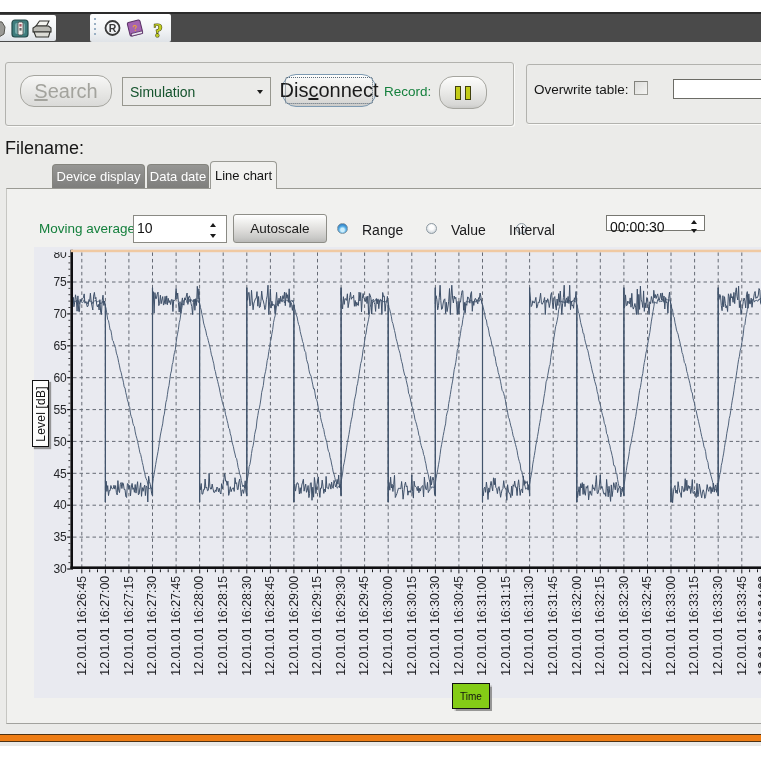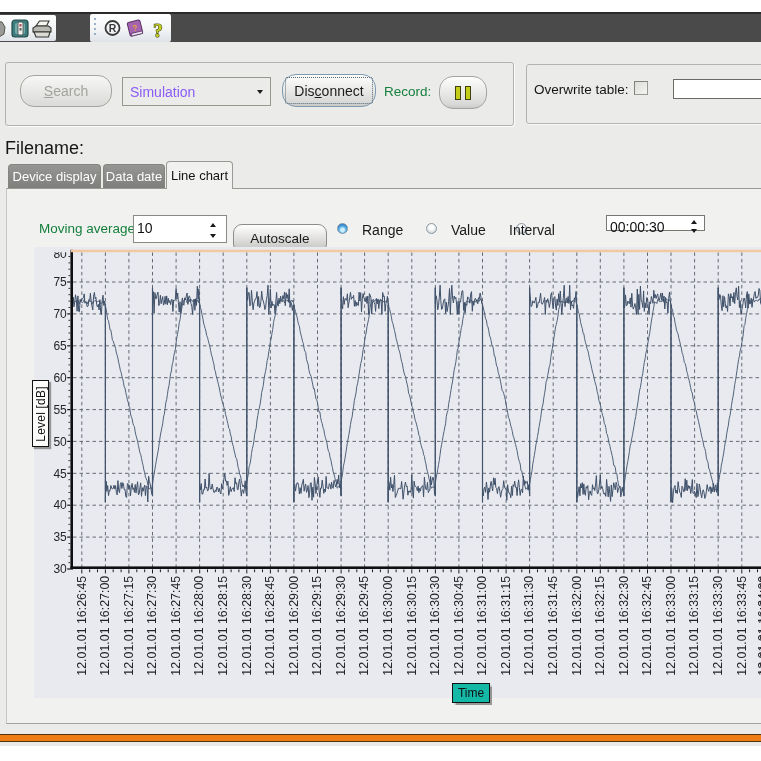--- a/index.html
+++ b/index.html
@@ -15,84 +15,84 @@
 #chunk2{left:90px;top:14px;width:81px;height:28px;}
 .grip{width:2px;height:2px;background:#9ab0c4;position:absolute;left:4px;}
 
 
 .gbox{border:1px solid #b2b2ae;border-radius:3px;box-shadow:1px 1px 0 #fafaf8;}
 #gb1{left:5px;top:62px;width:509px;height:64px;}
 #gb2{left:526px;top:64px;width:250px;height:60px;}
 
 .btn{border:1px solid #a5a59f;border-radius:14px;
  background:linear-gradient(#fdfdfc,#ebebe9 45%,#d7d7d5 90%,#c9c9c7);
- font-size:14px;color:#1b1b1b;display:flex;align-items:center;justify-content:center;}
+ font-size:20px;color:#1b1b1b;display:flex;align-items:center;justify-content:center;}
 #searchbtn{left:20px;top:75px;width:92px;height:32px;color:#a3a39d;
  background:linear-gradient(#f7f7f6,#eaeae8 45%,#dadad8);}
 #combo{left:122px;top:77px;width:149px;height:29px;border:1px solid #97978f;background:#ebebe9;
- font-size:14px;color:#8b5cf6;display:flex;align-items:center;padding-left:7px;}
+ font-size:14px;color:#14532d;display:flex;align-items:center;padding-left:7px;}
 #comboarr{left:257px;top:90px;width:0;height:0;border-left:3.5px solid transparent;
  border-right:3.5px solid transparent;border-top:4.5px solid #1c1c1c;}
 #discbtn{left:282px;top:74px;width:94px;height:33px;border:1px solid #7d9ab2;}
 #discbtn .focus{position:absolute;left:2px;top:2px;right:2px;bottom:2px;
  border:1px dotted #5a6a78;border-radius:2px;}
 #reclab{left:384px;top:84px;font-size:13.5px;color:#15803d;}
 #recbtn{left:439px;top:76px;width:48px;height:33px;}
 .pbar{position:absolute;top:9px;width:6px;height:14px;background:#c3cc17;border:1.4px solid #41410f;}
 #ovlab{left:534px;top:82px;font-size:13.5px;color:#161616;}
 #chk{left:634px;top:81px;width:14px;height:14px;background:linear-gradient(135deg,#dcdcda,#f4f4f2);
  border:1px solid #9a9a94;border-top-color:#82827c;border-left-color:#82827c;}
 #field{left:673px;top:79px;width:100px;height:20px;background:#fff;border:1px solid #6c6c66;}
 
 #fnlab{left:5px;top:138px;font-size:18px;color:#161616;}
 
 
 .tab{position:absolute;border:1px solid #84847e;border-bottom:none;
  border-radius:4px 4px 0 0;color:#fff;font-size:13px;
  display:flex;align-items:center;justify-content:center;
- background:linear-gradient(#969694,#7e7e7c);}
+ background:linear-gradient(#969694,#7e7e7c);margin-left:44px;}
 #tab1{left:8px;top:164px;width:93px;height:24px;}
 #tab2{left:103px;top:164px;width:62px;height:24px;}
 #tab3{left:166px;top:161px;width:67px;height:28px;background:#f1f1ef;color:#141414;
  border:1px solid #9a9a94;border-bottom:none;z-index:3;}
 
 #panel{left:6px;top:188px;width:755px;height:536px;background:#f1f1ef;
  border-left:1px solid #c6c6c2;border-top:1px solid #9a9a94;border-bottom:1px solid #a2a29e;}
 
 
 #malab{left:32px;top:221px;font-size:13.5px;color:#15803d;margin-left:7px;}
 #maspin{left:133px;top:215px;width:94px;height:28px;background:#fff;border:1px solid #8a8a84;}
 #maspin span{position:absolute;left:3px;top:4px;font-size:14px;color:#111;}
 .arrup{position:absolute;width:0;height:0;border-left:3.5px solid transparent;
  border-right:3.5px solid transparent;border-bottom:4.5px solid #1a1a1a;}
 .arrdn{position:absolute;width:0;height:0;border-left:3.5px solid transparent;
  border-right:3.5px solid transparent;border-top:4.5px solid #1a1a1a;}
-#autobtn{left:233px;top:224px;width:94px;height:29px;font-size:13.5px;
- border:1px solid #8e8e88;border-radius:9px;
+#autobtn{left:233px;top:214px;width:94px;height:29px;font-size:13.5px;
+ border:1px solid #8e8e88;border-radius:3px;
  background:linear-gradient(#ffffff,#ededeb 30%,#dedddb 55%,#c9c9c7 85%,#b9b9b7);}
 .radio{position:absolute;width:11px;height:11px;border-radius:50%;
  background:radial-gradient(circle at 50% 38%,#fdfdfd 0 30%,#d8dee2 70%,#9aa6ae 100%);
  border:1px solid #8e9aa2;}
 .radio.sel{background:radial-gradient(circle at 50% 66%,#cdeffd 0 24%,#55aee6 48%,#2e7cc2 78%,#24669f 100%);border-color:#8095a2;}
 .rlab{position:absolute;font-size:14px;color:#1a1a1c;margin-left:8px;}
 #tspin{left:606px;top:215px;width:99px;height:16px;background:#fff;border:1px solid #777771;}
 #tspin span{position:absolute;left:3px;top:3px;font-size:14px;color:#111;}
 
 
 #chartpanel{left:34px;top:247px;width:727px;height:451px;background:#e9eaf0;overflow:hidden;}
 #chartsvg{position:absolute;left:0;top:0;}
 .g{stroke:#656a74;stroke-width:1;stroke-dasharray:3.5,3;}
 .yl{font:12px "Liberation Sans",sans-serif;fill:#242528;text-anchor:end;}
 .xl{font:12.4px "Liberation Sans",sans-serif;fill:#232327;}
 #levbox{left:32px;top:380px;width:17px;height:67px;background:#fdfdfc;border:1.4px solid #111;
  box-shadow:2px 2px 1px rgba(120,120,120,.75);}
 #levbox span{position:absolute;left:50%;top:50%;transform:translate(-50%,-50%) rotate(-90deg);
  white-space:nowrap;font-size:12px;color:#111;letter-spacing:0.2px;}
-#timebox{left:452px;top:683px;width:38px;height:20px;background:#14b8a6;border:1px solid #111;
- box-shadow:1.5px 1.5px 1px rgba(120,120,120,.75);font-size:12px;color:#111;
+#timebox{left:452px;top:683px;width:38px;height:26px;background:#84cc16;border:1px solid #111;
+ box-shadow:1.5px 1.5px 1px rgba(120,120,120,.75);font-size:10px;color:#111;
  display:flex;align-items:center;justify-content:center;}
 
 
 #bstripe1{left:0;top:734px;width:761px;height:8px;background:#ee7d15;
  border-top:1.6px solid #4e3214;border-bottom:1.6px solid #4e3214;}
 #bstripe2{left:0;top:742px;width:761px;height:4px;background:#e9e9e7;}
 #bstripe3{left:0;top:746px;width:761px;height:15px;background:#fff;}
 </style></head>
 <body>
 <div class="abs" id="topwhite"></div>

